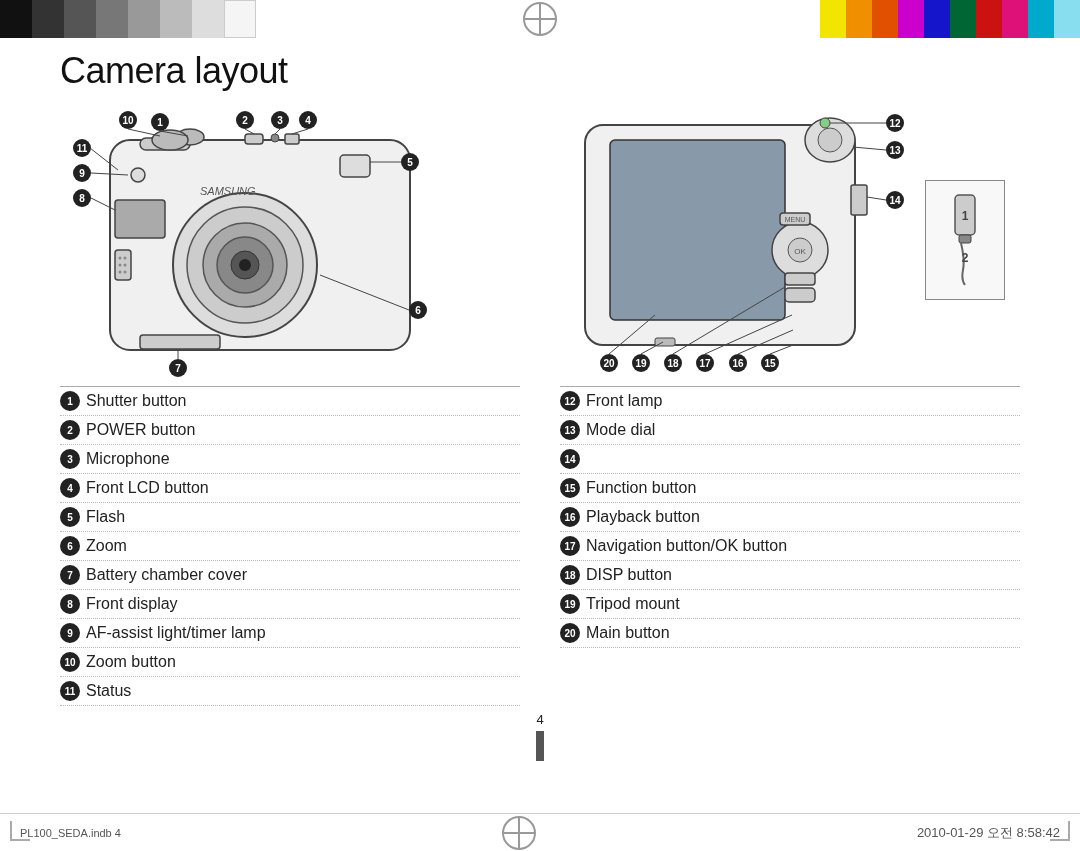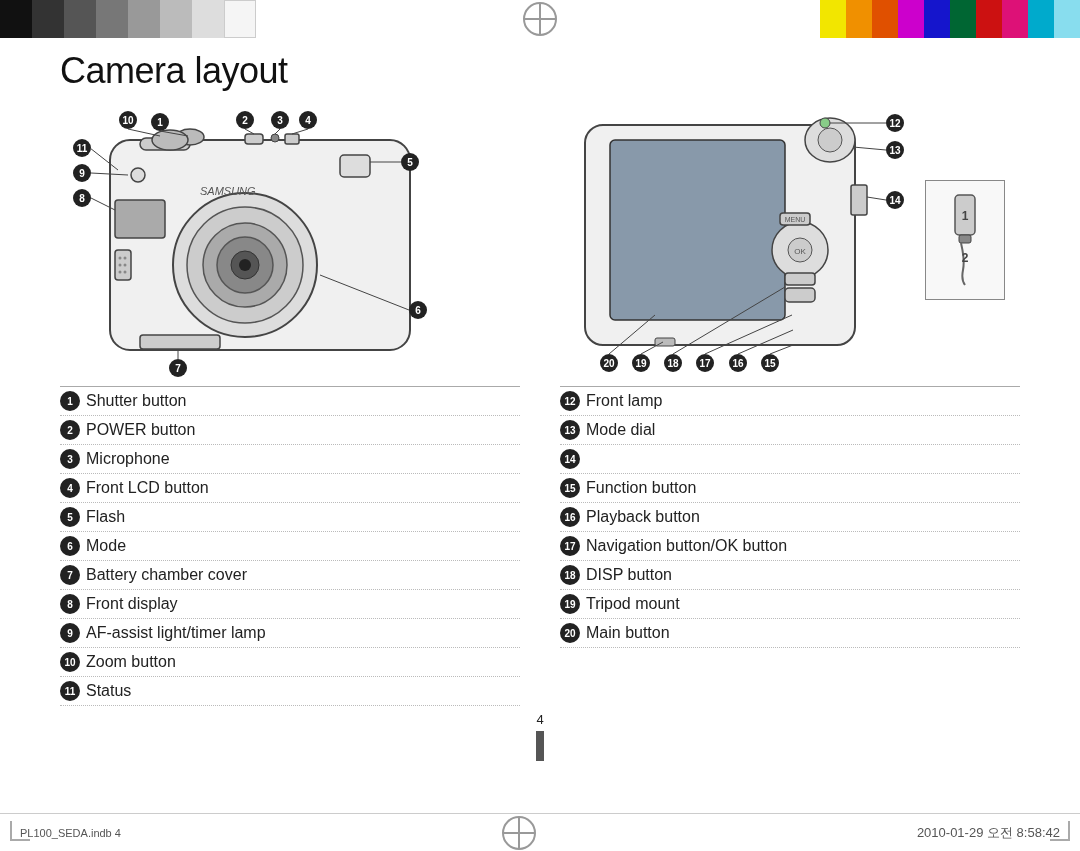--- a/index.html
+++ b/index.html
@@ -423,21 +423,21 @@
         <div class="legend-item">
     <span class="legend-num filled">4</span>
     <span class="legend-label">Front LCD button</span>
   </div>
         <div class="legend-item">
     <span class="legend-num filled">5</span>
     <span class="legend-label">Flash</span>
   </div>
         <div class="legend-item">
     <span class="legend-num filled">6</span>
-    <span class="legend-label">Mode</span>
+    <span class="legend-label">Zoom</span>
   </div>
         <div class="legend-item">
     <span class="legend-num filled">7</span>
     <span class="legend-label">Battery chamber cover</span>
   </div>
         <div class="legend-item">
     <span class="legend-num filled">8</span>
     <span class="legend-label">Front display</span>
   </div>
         <div class="legend-item">

